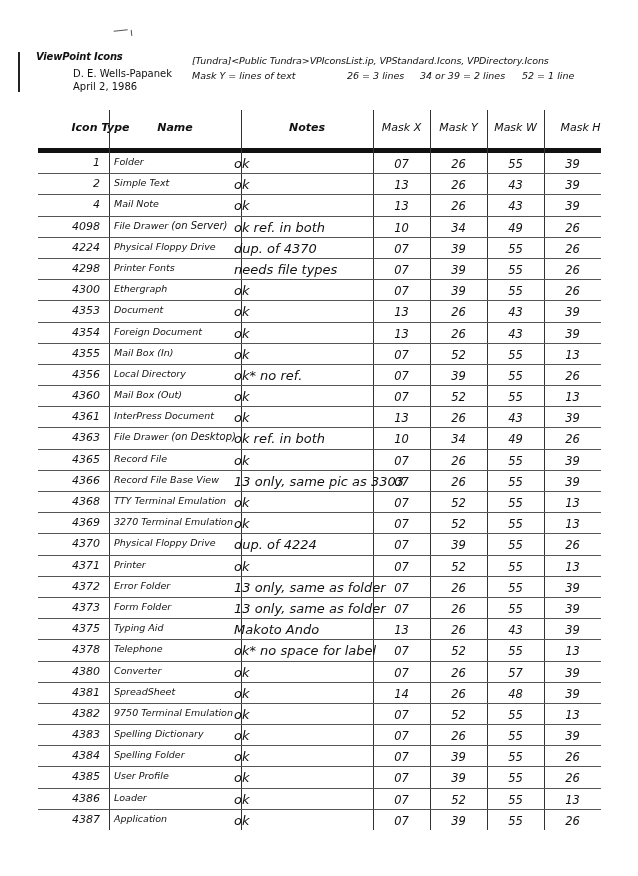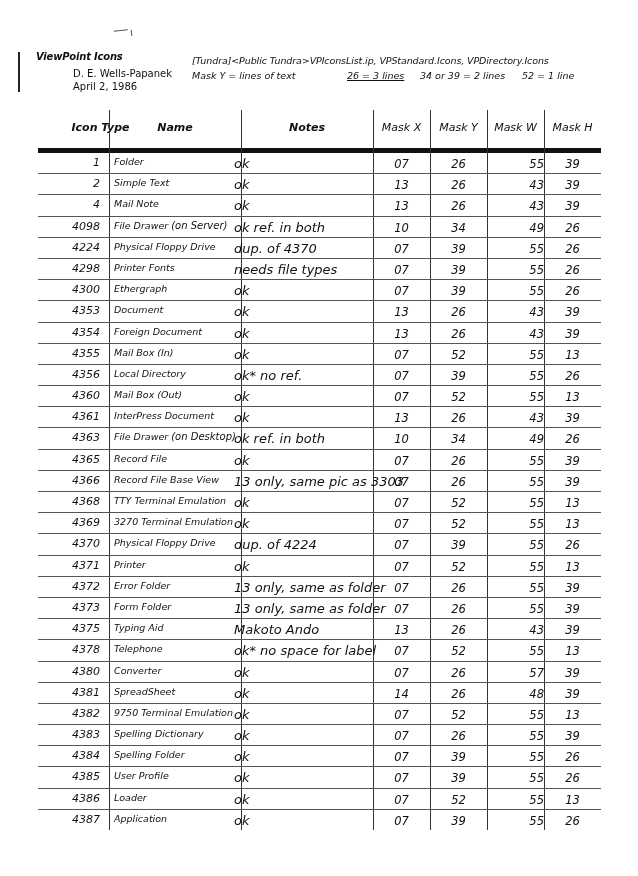--- a/index.html
+++ b/index.html
@@ -39,21 +39,21 @@
     .path-line {
       position: absolute; left: 192px; top: 55px;
       font-size: 9.5px; font-style: italic;
       white-space: nowrap; letter-spacing: -0.1px;
     }
     .mask-legend {
       position: absolute; top: 70px;
       font-size: 9.5px; font-style: italic; white-space: nowrap;
     }
     .ml-0 { left: 192px; text-align: right; }
-    .ml-1 { left: 347px; text-decoration: underline; }
+    .ml-1 { left: 347px; }
     .ml-2 { left: 420px; }
     .ml-3 { left: 522px; }
 
     
     .tbl { position: absolute; left: 38px; top: 108px; width: 563px; }
     .hdr { position: relative; height: 40px; }
     .hdr-cell {
       position: absolute; top: 13px;
       font-size: 11px; font-weight: bold; font-style: italic;
       text-align: center;
@@ -75,21 +75,21 @@
       position: absolute; top: 3px;
       font-size: 10px; font-style: italic; white-space: nowrap;
     }
     .c-type { left: 0; width: 62px; text-align: right; font-size: 11px; }
     .c-name { left: 76px; font-size: 9.5px; }
     .c-name small { font-size: 10px; font-style: italic; }
     .c-notes { left: 196px; font-size: 13px; }
     .c-num { font-size: 11.5px; text-align: center; width: 57px; top: 4px; }
     .c-mx { left: 335px; }
     .c-my { left: 392px; }
-    .c-mw { left: 449px; text-align: right; }
+    .c-mw { left: 449px; }
     .c-mh { left: 506px; }
   </style>
 </head>
 <body>
 
 <div class="mark-scrawl"></div>
 <div class="margin-bar"></div>
 
 <div class="title">ViewPoint Icons</div>
 <div class="author">D. E. Wells-Papanek</div>
@@ -102,21 +102,21 @@
 <div class="mask-legend ml-3">52 = 1 line</div>
 
 <div class="tbl">
   <div class="hdr">
     <div class="hdr-cell" style="left:0;width:71px;margin-left:27px;">Icon Type</div>
     <div class="hdr-cell" style="left:71px;width:132px;">Name</div>
     <div class="hdr-cell" style="left:203px;width:132px;">Notes</div>
     <div class="hdr-cell light" style="left:335px;width:57px;">Mask X</div>
     <div class="hdr-cell light" style="left:392px;width:57px;">Mask Y</div>
     <div class="hdr-cell light" style="left:449px;width:57px;">Mask W</div>
-    <div class="hdr-cell light" style="left:506px;width:57px;">Mask H</div>
+    <div class="hdr-cell light" style="left:506px;width:57px;padding-left:8px;">Mask H</div>
   </div>
   <div class="hdr-rule"></div>
 
   <div class="vline" style="left:71px;top:2px;height:720px;"></div>
   <div class="vline" style="left:203px;top:2px;height:720px;"></div>
   <div class="vline" style="left:335px;top:2px;height:720px;"></div>
   <div class="vline" style="left:392px;top:2px;height:720px;"></div>
   <div class="vline" style="left:449px;top:2px;height:720px;"></div>
   <div class="vline" style="left:506px;top:2px;height:720px;"></div>
 

